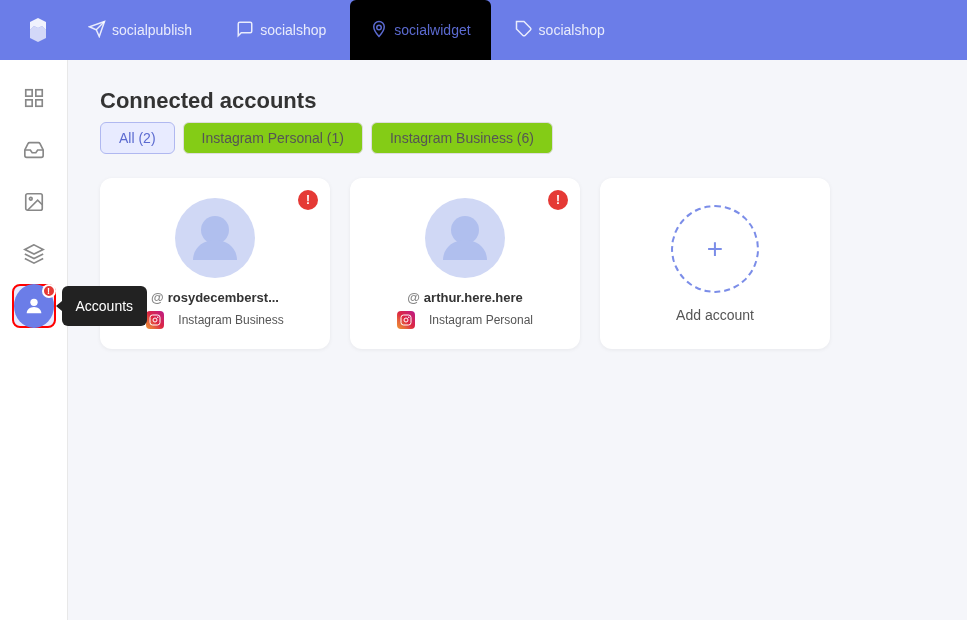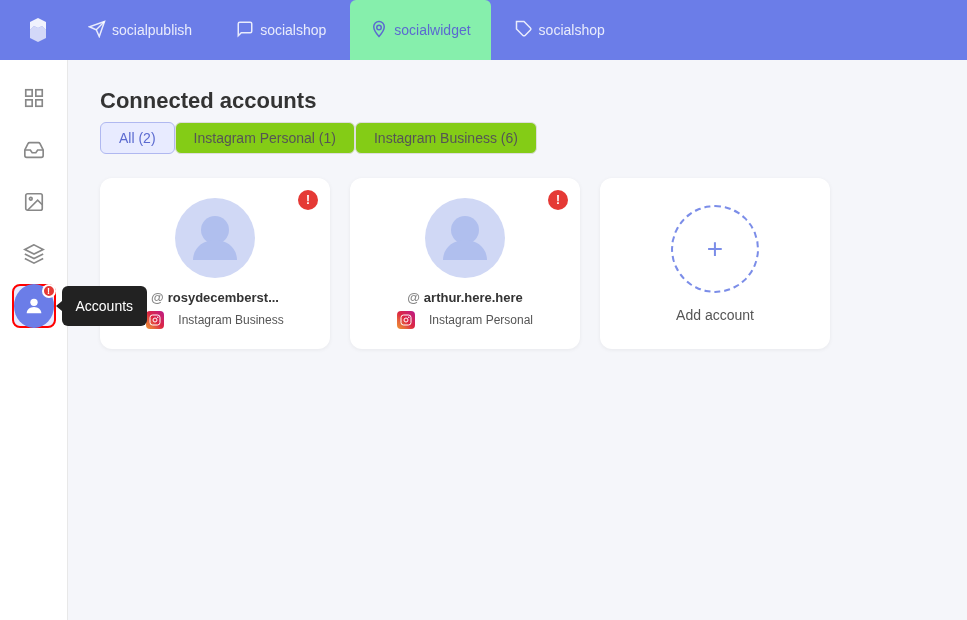--- a/index.html
+++ b/index.html
@@ -29,21 +29,21 @@
     .nav-tab {
       display: flex; align-items: center; gap: 6px;
       padding: 8px 20px;
       color: rgba(255,255,255,0.85);
       font-size: 14px;
       cursor: pointer;
       border-radius: 6px 6px 0 0;
       height: 60px;
     }
     .nav-tab.active {
-      background: #86efac;
+      background: #000000;
       color: #5b6ad0;
       font-weight: 500;
     }
 
     
     .main-layout {
       display: flex;
       flex: 1;
       overflow: hidden;
     }
@@ -83,20 +83,21 @@
     .page-title {
       font-size: 22px;
       font-weight: 600;
       color: #333;
       margin-bottom: 8px;
     }
 
     
     .filter-tabs {
       display: flex;
+      gap: 8px;
       margin-bottom: 24px;
       align-items: flex-end;
     }
     .filter-tab {
       padding: 7px 18px;
       border-radius: 6px;
       font-size: 14px;
       cursor: pointer;
       border: 1px solid #ddd;
       background: #84cc16;

